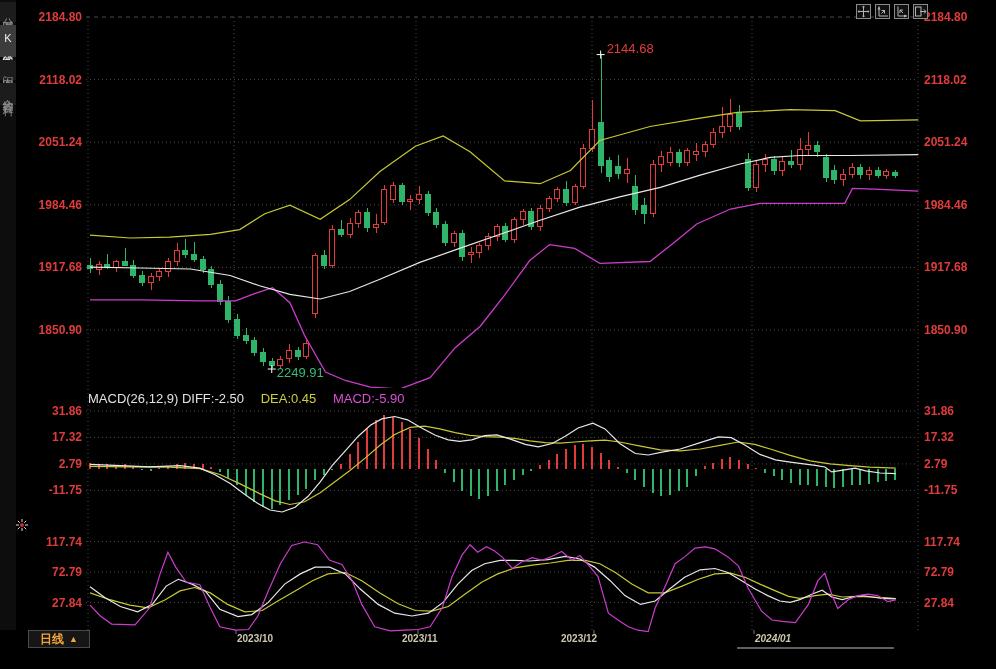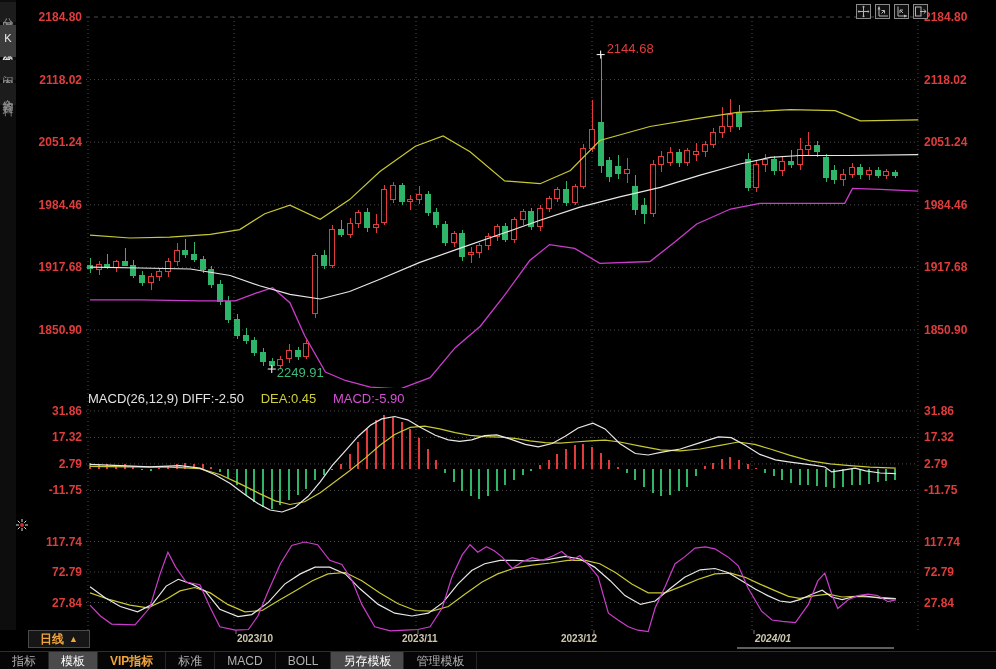--- a/index.html
+++ b/index.html
@@ -467,27 +467,17 @@
       </svg>
   </div>
 
   <div class="period">
     <span>日线</span>
     <span class="tri">▲</span>
   </div>
 
   <div class="scrollbar"></div>
 
-  <div class="toolbar">
-    <div class="ttab">指标</div>
-    <div class="ttab sel">模板</div>
-    <div class="ttab vip">VIP指标</div>
-    <div class="ttab">标准</div>
-    <div class="ttab">MACD</div>
-    <div class="ttab">BOLL</div>
-    <div class="ttab sel">另存模板</div>
-    <div class="ttab">管理模板</div>
-  </div>
 
   <div class="ann ann-high" id="ann-high" style="left: 606.645px; top: 40.6085px;">2144.68</div>
   <div class="ann ann-low" id="ann-low" style="left: 276.755px; top: 365.028px;">2249.91</div>
 
 </div>
 
 </body></html>

